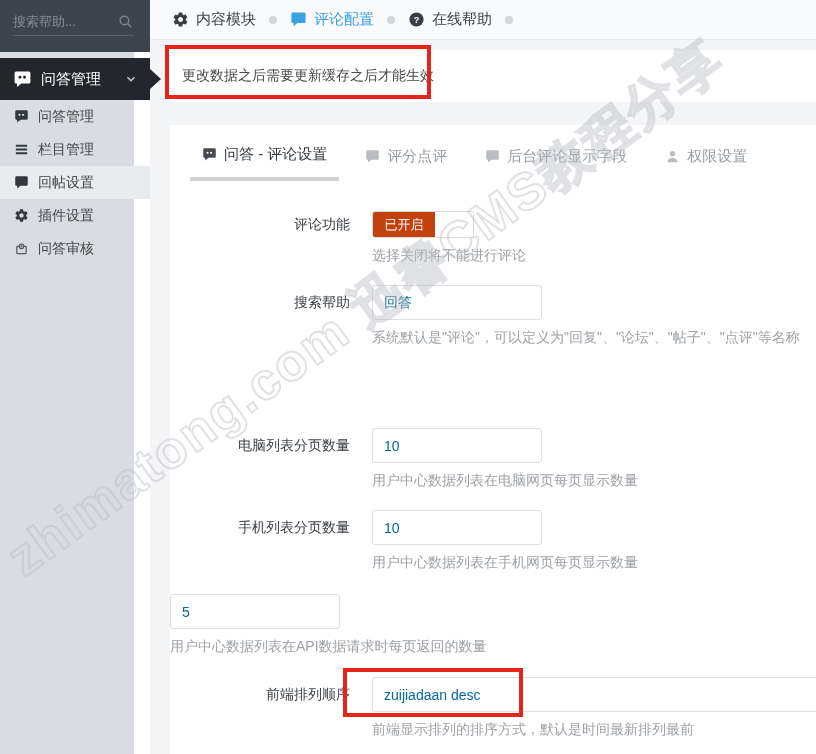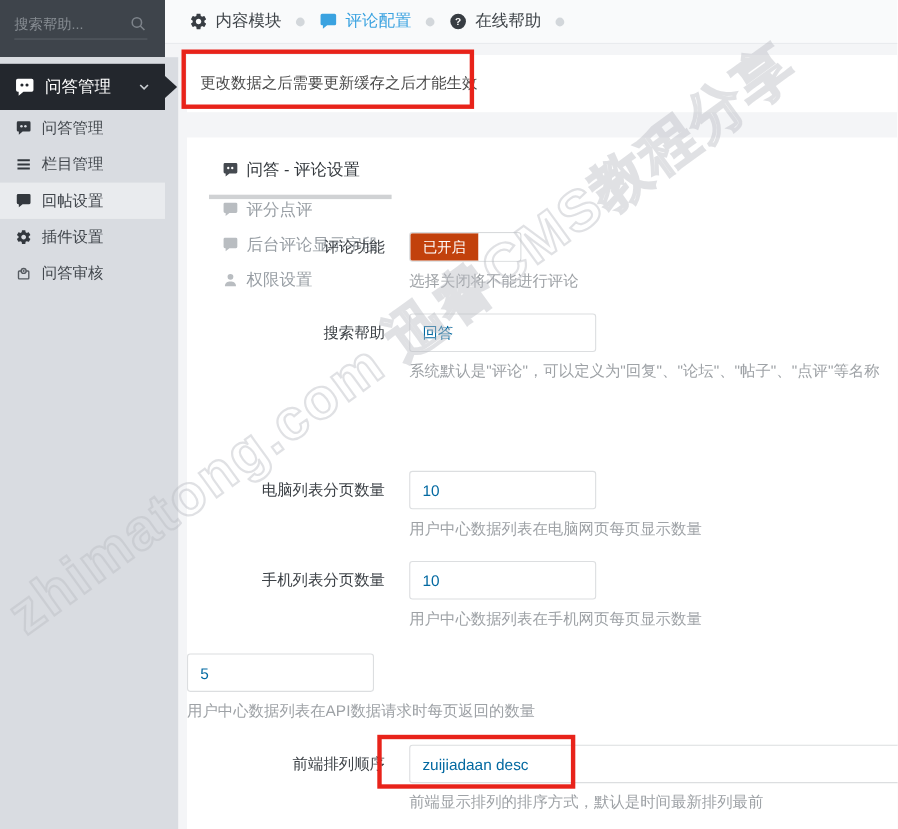--- a/index.html
+++ b/index.html
@@ -15,34 +15,34 @@
   .search-inner input::placeholder{color:#878d93;}
   
   .topnav{position:absolute;left:150px;top:0;width:666px;height:40px;background:#f9fafb;border-bottom:1px solid #e9ebee;display:flex;align-items:center;padding-left:22px;box-sizing:border-box;z-index:2;}
   .nav-item{display:flex;align-items:center;font-size:15px;color:#3f4449;cursor:pointer;}
   .nav-item .ni{margin-right:7px;display:flex;}
   .nav-item.active{color:#3aa2e0;}
   .nav-dot{width:8px;height:8px;border-radius:50%;background:#d3d7db;margin:0 13px;}
   
   .page-bg{position:absolute;left:150px;top:40px;width:666px;height:714px;background:#f4f5f7;}
   
-  .sidebar{position:absolute;left:0;top:52px;width:162px;height:702px;background:#d9dce1;z-index:3;}
+  .sidebar{position:absolute;left:0;top:52px;width:134px;height:702px;background:#d9dce1;z-index:3;}
   .side-header{position:absolute;left:0;top:6px;width:150px;height:42px;background:#23272d;color:#fff;display:flex;align-items:center;padding-left:13px;box-sizing:border-box;font-size:15px;cursor:pointer;}
   .side-header::after{content:"";position:absolute;left:150px;top:11px;border-top:10px solid transparent;border-bottom:10px solid transparent;border-left:11px solid #23272d;}
   .side-header .hi{margin-right:9px;display:flex;}
   .side-header .chev{position:absolute;right:12px;top:14px;display:flex;}
   .side-items{position:absolute;left:0;top:48px;width:150px;}
   .side-item{height:33px;display:flex;align-items:center;padding-left:13px;font-size:14px;color:#41464c;cursor:pointer;}
   .side-item .si{margin-right:9px;display:flex;width:16px;justify-content:center;}
   .side-item.active{background:#e9ebee;}
   
   .notice{position:absolute;left:170px;top:50px;width:646px;height:52px;background:#fff;display:flex;align-items:center;padding-left:12px;box-sizing:border-box;font-size:14px;color:#4a4a4a;}
   
   .card{position:absolute;left:170px;top:125px;width:646px;height:629px;background:#fff;}
-  .tabs{position:absolute;left:20px;top:20px;display:flex;flex-direction:column;}
+  .tabs{position:absolute;left:20px;top:20px;display:flex;}
   .tab{display:flex;align-items:center;font-size:15px;color:#989ea4;padding:0 12px 13px 12px;margin-right:14px;cursor:pointer;white-space:nowrap;}
   .tab .ti{margin-right:7px;display:flex;}
   .tab.active{color:#33383d;border-bottom:4px solid #d0d2d4;}
   
   .frow{position:absolute;left:0;width:100%;display:flex;}
   .lbl{width:180px;flex:none;text-align:right;margin-right:22px;font-size:14px;color:#3c4146;}
   .ctrl{flex:1;}
   .help{margin-top:10px;font-size:14px;color:#9ea2a6;line-height:1.1;}
   .tinput{width:170px;height:35px;border:1px solid #dcdee0;border-radius:3px;padding:0 11px;font-size:14px;color:#0369a1;box-sizing:border-box;background:#fff;outline:none;}
   .tinput.wide{width:500px;}

